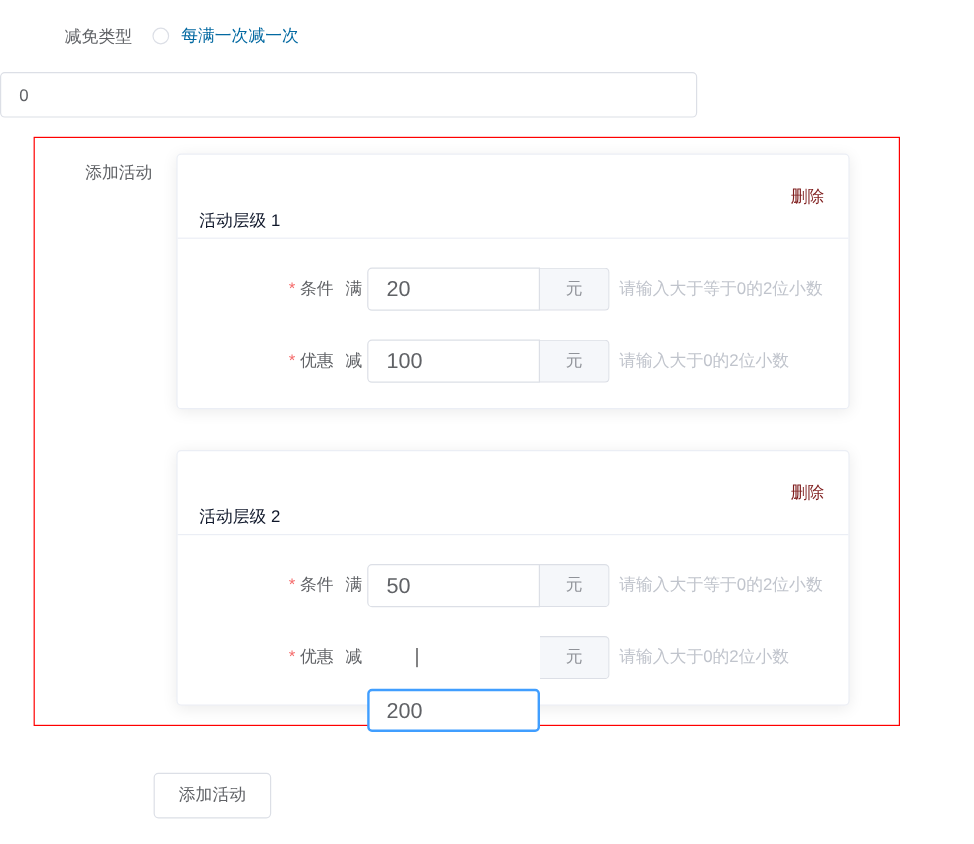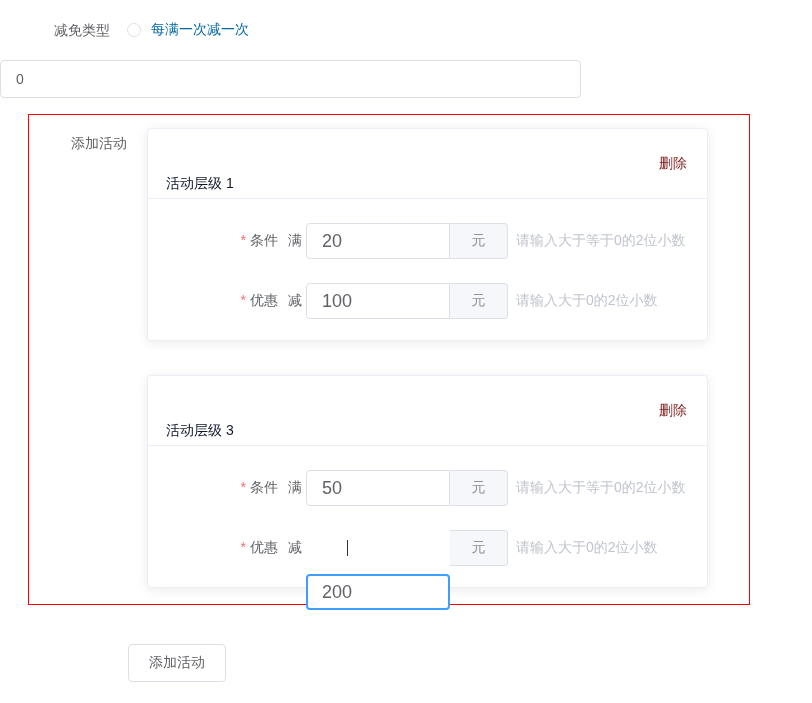--- a/index.html
+++ b/index.html
@@ -173,21 +173,21 @@
                 </span>
               <span class="append">元</span>
             </div>
             <span class="hint">请输入大于0的2位小数</span>
           </div>
         </div>
       </div>
 
       <div class="card">
         <div class="card-header">
-          <span class="card-title">活动层级 3</span>
+          <span class="card-title">活动层级 2</span>
           <a class="delete-link">删除</a>
         </div>
         <div class="card-body">
           <div class="field-row">
             <div class="field-label"><span class="req">*</span><span>条件</span></div>
             <span class="prefix">满</span>
             <div class="input-group">
               <span class="input-wrap">
                   <input class="group-input" type="text" value="50" style="">
                 </span>

